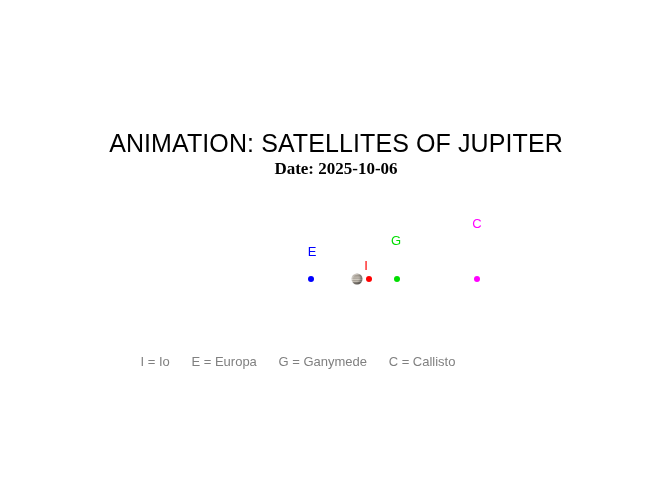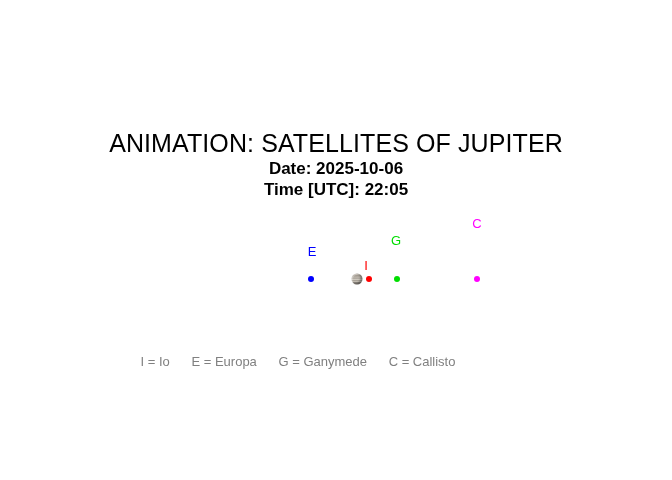--- a/index.html
+++ b/index.html
@@ -38,20 +38,21 @@
     color: #000000;
     letter-spacing: 0.1px;
     white-space: nowrap;
   }
   .sub-line {
     font-size: 17px;
     line-height: 21px;
     font-weight: bold;
     color: #000000;
     white-space: nowrap;
+    font-family: Liberation Serif, serif;
   }
   .frame-line {
     font-size: 15px;
     line-height: 20px;
     font-weight: normal;
     color: #808080;
     white-space: nowrap;
   }
 
   
@@ -117,21 +118,20 @@
   .legend-entry { margin: 0 9px; }
 </style>
 </head>
 <body>
 
 <div id="stage">
 
   <div class="headings">
     <div class="main-title">ANIMATION: SATELLITES OF JUPITER</div>
     <div class="sub-line">Date: 2025-10-06</div>
-    <div class="sub-line">Time [UTC]: 22:05</div>
   </div>
 
   <div class="plot">
 
     <span class="moon-label" style="left:477px; top:175px; color:#ff00ff;">C</span>
 
     <span class="moon-label" style="left:396px; top:192px; color:#00dd00;">G</span>
 
     <span class="moon-label" style="left:312px; top:203px; color:#0000ff;">E</span>
 

